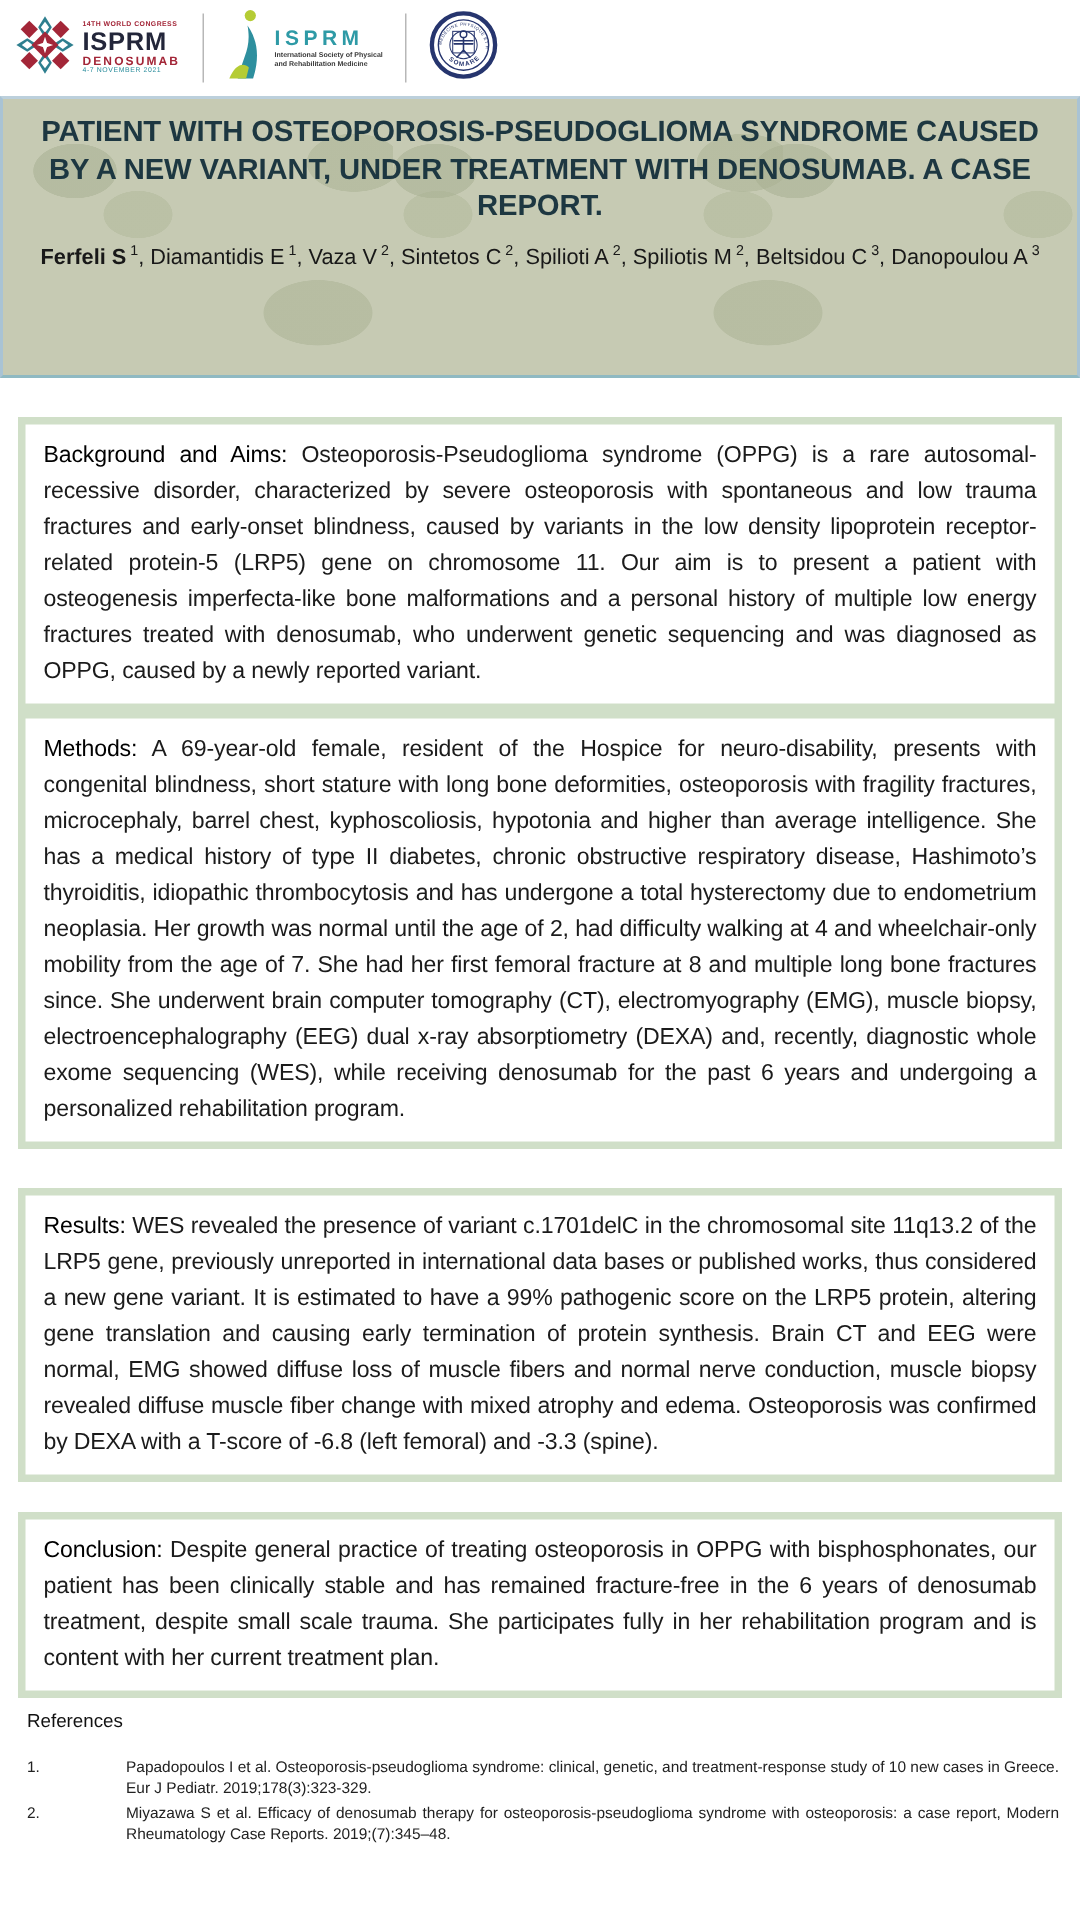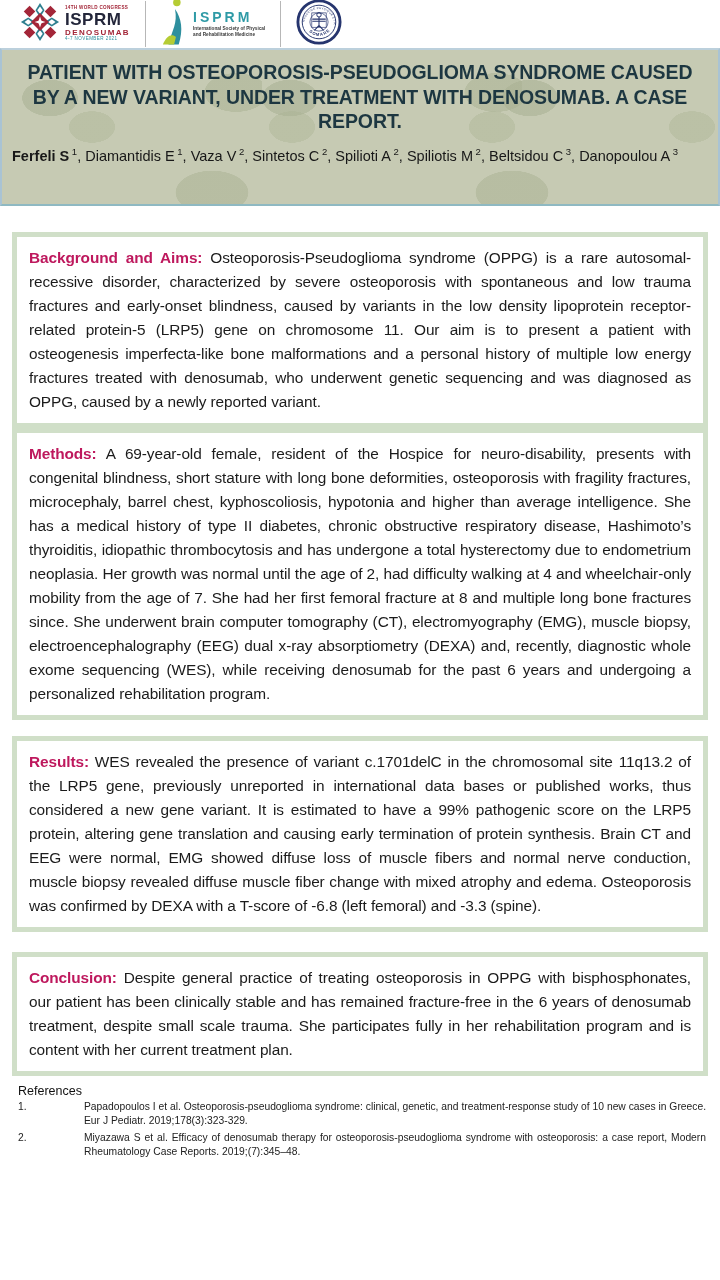--- a/index.html
+++ b/index.html
@@ -4,74 +4,74 @@
 <style>
   * { margin:0; padding:0; box-sizing:border-box; }
   html,body { background:#e9e9e9; }
   body { font-family:"Liberation Sans","DejaVu Sans",sans-serif; }
   .page {
     position:relative; width:720px; height:1280px; margin:0 auto;
     background:#ffffff; overflow:hidden; color:#1c1c1c;
   }
 
   
-  .logo-strip { height:48px; display:flex; align-items:center; padding-left:20px; background:#fff; }
+  .logo-strip { height:64px; display:flex; align-items:center; padding-left:10px; background:#fff; }
   .vdiv { width:1px; height:46px; background:#b7b7b7; margin:0 15px; }
   .logo-marrakesh { display:flex; align-items:center; gap:5px; }
   .lm-text { display:flex; flex-direction:column; line-height:1.05; }
   .lm-congress { font-size:4.6px; font-weight:bold; color:#a32638; letter-spacing:.3px; }
   .lm-name { font-size:17px; font-weight:bold; color:#23263a; letter-spacing:.5px; }
   .lm-city { font-size:8px; font-weight:bold; color:#a32638; letter-spacing:1.4px; }
   .lm-date { font-size:4.6px; color:#2e8f9e; letter-spacing:.4px; }
   .logo-isprm { display:flex; align-items:center; gap:4px; }
   .li-text { display:flex; flex-direction:column; }
   .li-name { font-size:14px; font-weight:bold; color:#2e9aa6; letter-spacing:3px; line-height:1.1; }
   .li-sub { font-size:4.7px; font-weight:bold; color:#3a3a3a; line-height:1.25; }
 
   
   .title-block {
-    height:158px; text-align:left;
+    height:188px; text-align:left;
     border-left:2px solid #a9c3d4; border-right:2px solid #a9c3d4;
     border-top:2px solid #bcd0dc; border-bottom:2px solid #8fb9c2;
     background-color:#c6cab3;
     background-image:
       radial-gradient(ellipse 46px 30px at 20% 30%, rgba(168,176,146,.55) 60%, transparent 61%),
       radial-gradient(ellipse 60px 36px at 70% 75%, rgba(168,176,146,.5) 60%, transparent 61%),
       radial-gradient(ellipse 38px 26px at 45% 55%, rgba(175,183,153,.5) 60%, transparent 61%),
       radial-gradient(ellipse 52px 32px at 90% 25%, rgba(168,176,146,.5) 60%, transparent 61%);
     background-size:240px 160px, 300px 190px, 200px 140px, 260px 170px;
     padding-top:10px;
   }
   .poster-title {
     font-size:19.5px; line-height:24.5px; font-weight:bold; text-align:center;
     color:#1d3741; padding:0 24px; letter-spacing:-.1px;
   }
-  .authors { margin-top:12px; padding-left:10px; font-size:14.5px; color:#181818; }
+  .authors { margin-top:12px; padding-left:25px; font-size:14.5px; color:#181818; }
   .authors .b { font-weight:bold; }
   .authors sup { font-size:9.5px; }
   .affiliations { margin-top:12px; padding-left:13px; }
   .affil { font-size:11px; font-weight:bold; line-height:16.5px; color:#141414; }
   .affil sup { font-size:7.5px; }
 
   
   main { padding:0 12px; }
   .abs-box {
     border:5px solid #d0dfc8; background:#fff;
     padding:9px 12px; text-align:justify;
     font-size:15.4px; line-height:24px; letter-spacing:-.1px; color:#1b1b1b;
   }
-  .abs-box .lead { font-weight:bold; color:#be185d; }
+  .abs-box .lead { font-weight:normal; color:#000000; }
   .box-background { margin-top:26px; }
   .box-methods { margin-top:0; }
-  .box-results { margin-top:16px; }
+  .box-results { margin-top:26px; }
   .box-conclusion { margin-top:20px; }
 
   
   .refs { padding:8px 14px 0 18px; }
-  .refs-heading { font-size:12.5px; color:#111; margin-bottom:2px; }
+  .refs-heading { font-size:12.5px; color:#111; margin-bottom:18px; }
   .ref-list { list-style:none; }
   .ref-list li {
     position:relative; padding-left:66px; text-align:justify;
     font-size:10.3px; line-height:14px; color:#222; margin-bottom:3px;
   }
   .ref-list .num { position:absolute; left:0; }
 </style>
 </head>
 <body>
 

